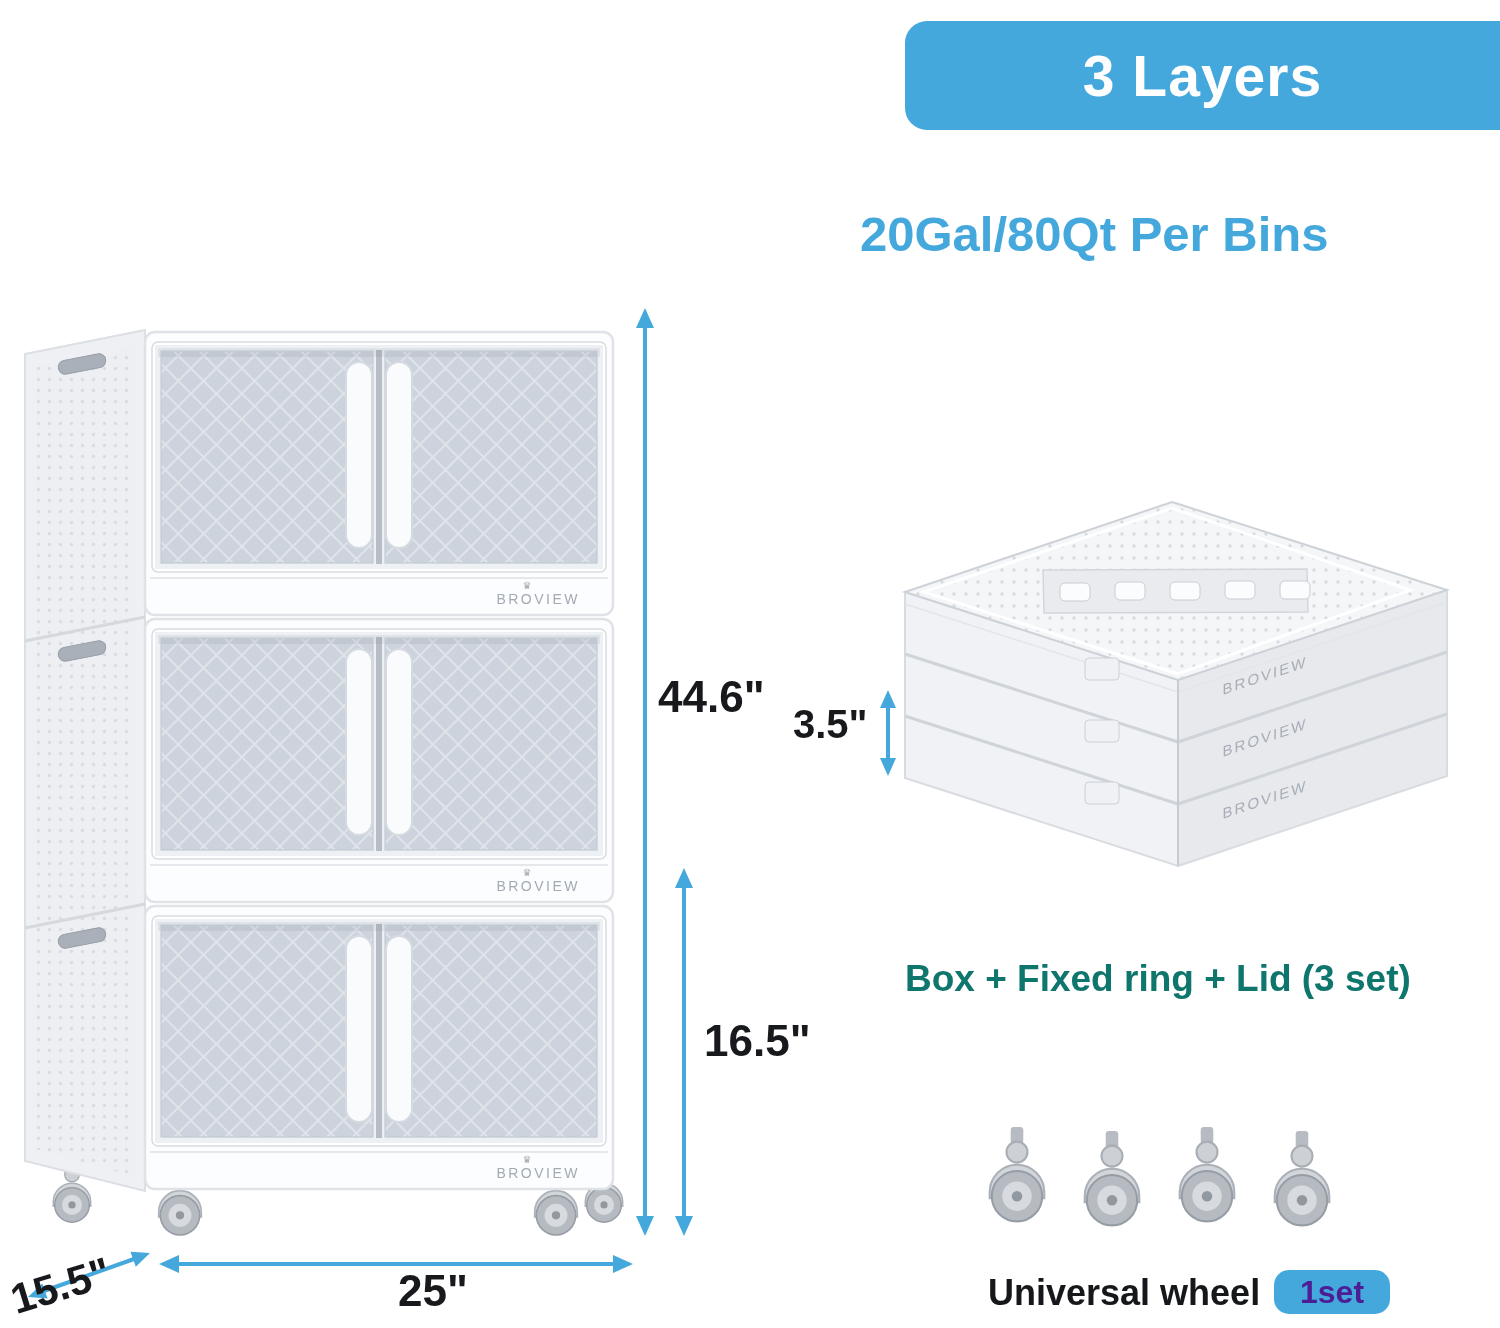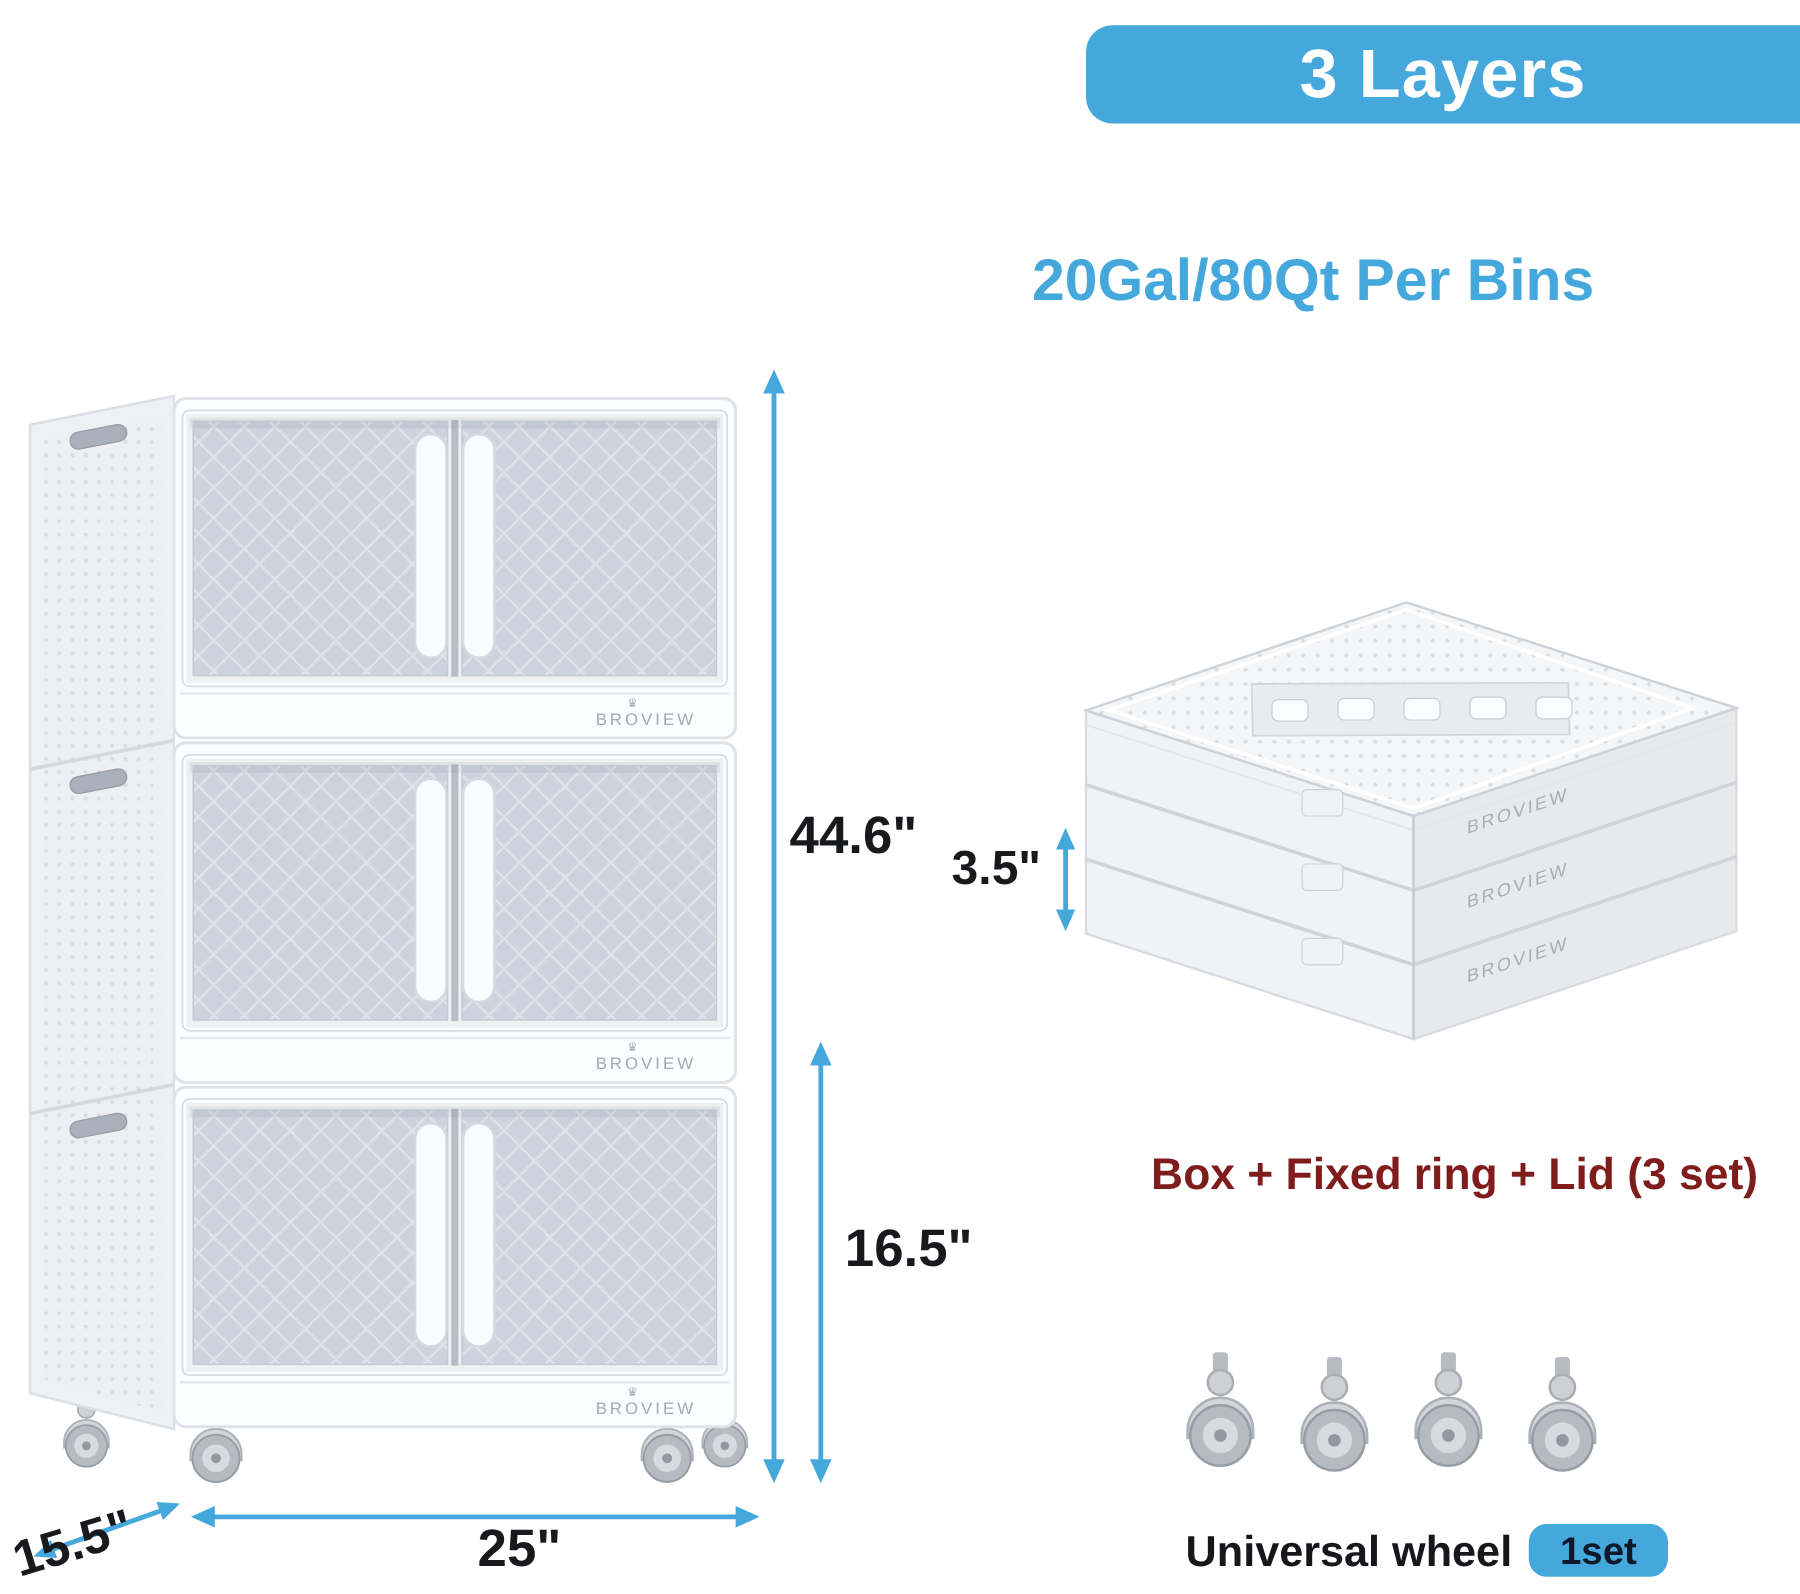--- a/index.html
+++ b/index.html
@@ -6,48 +6,48 @@
   *{ margin:0; padding:0; box-sizing:border-box; }
   html,body{ background:#ffffff; }
   .canvas{
     position:relative; width:1500px; height:1328px; overflow:hidden;
     background:#ffffff; font-family:"Liberation Sans", sans-serif;
   }
   .layer-svg{ position:absolute; left:0; top:0; width:1500px; height:1328px; }
   svg text{ font-family:"Liberation Sans", sans-serif; }
 
   .banner{
-    position:absolute; top:21px; left:905px; right:0; height:82px;
+    position:absolute; top:21px; left:905px; right:0; height:109px;
     background:var(--accent); border-radius:22px 0 0 22px;
     display:flex; align-items:center; justify-content:center;
     color:#ffffff; font-size:57px; font-weight:700; letter-spacing:1px;
   }
   .subtitle{
     position:absolute; top:206px; left:860px; width:600px; text-align:left;
     color:var(--accent); font-size:49px; font-weight:700;
   }
   .label{
     position:absolute; font-weight:700; color:#17191c; white-space:nowrap;
   }
   .dim-44   { left:658px;  top:672px;  font-size:44px; }
   .dim-165  { left:704px;  top:1016px; font-size:44px; }
   .dim-25   { left:398px;  top:1266px; font-size:44px; }
   .dim-155  { left:10px;   top:1262px; font-size:42px; transform:rotate(-17deg); }
   .dim-35   { left:793px;  top:702px;  font-size:40px; }
   .caption{
-    position:absolute; top:958px; left:905px; width:560px; text-align:right;
-    font-size:37px; font-weight:700; color:#7f1d1d;
+    position:absolute; top:958px; left:905px; width:560px; text-align:left;
+    font-size:37px; font-weight:700; color:#0f766e;
   }
   .wheel-label{
     position:absolute; left:988px; top:1272px;
     font-size:36px; font-weight:700; color:#15171a; white-space:nowrap;
   }
   .badge{
     position:absolute; left:1274px; top:1270px; height:44px; line-height:44px;
-    padding:0 26px; background:var(--accent); color:#0f172a;
+    padding:0 26px; background:var(--accent); color:#4c1d95;
     font-size:32px; font-weight:700; border-radius:15px; white-space:nowrap;
   }
   .acc-line{ stroke:var(--accent); stroke-width:4; fill:none; }
   .acc-head{ fill:var(--accent); }
 </style>
 </head>
 <body>
 
 <div class="canvas">
 

